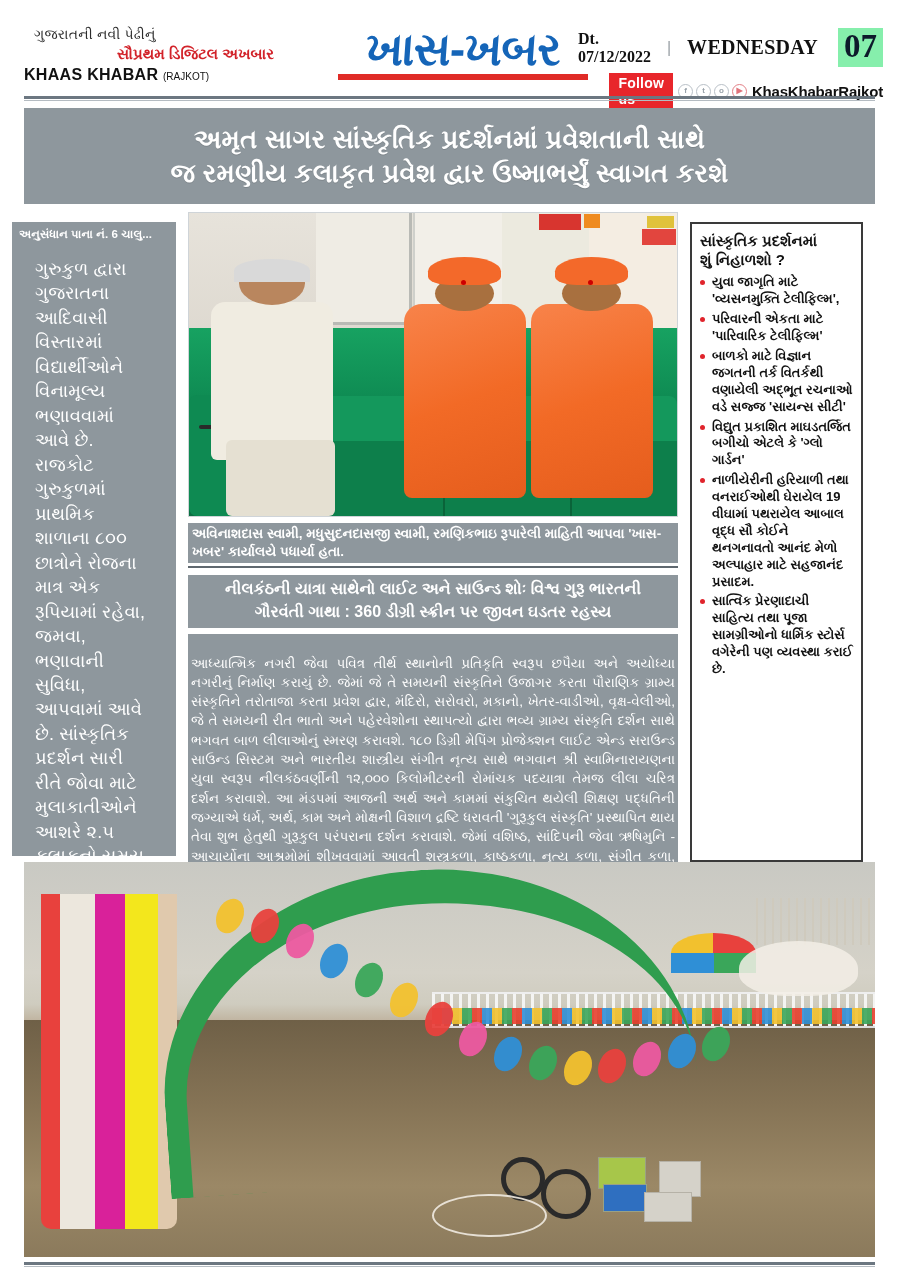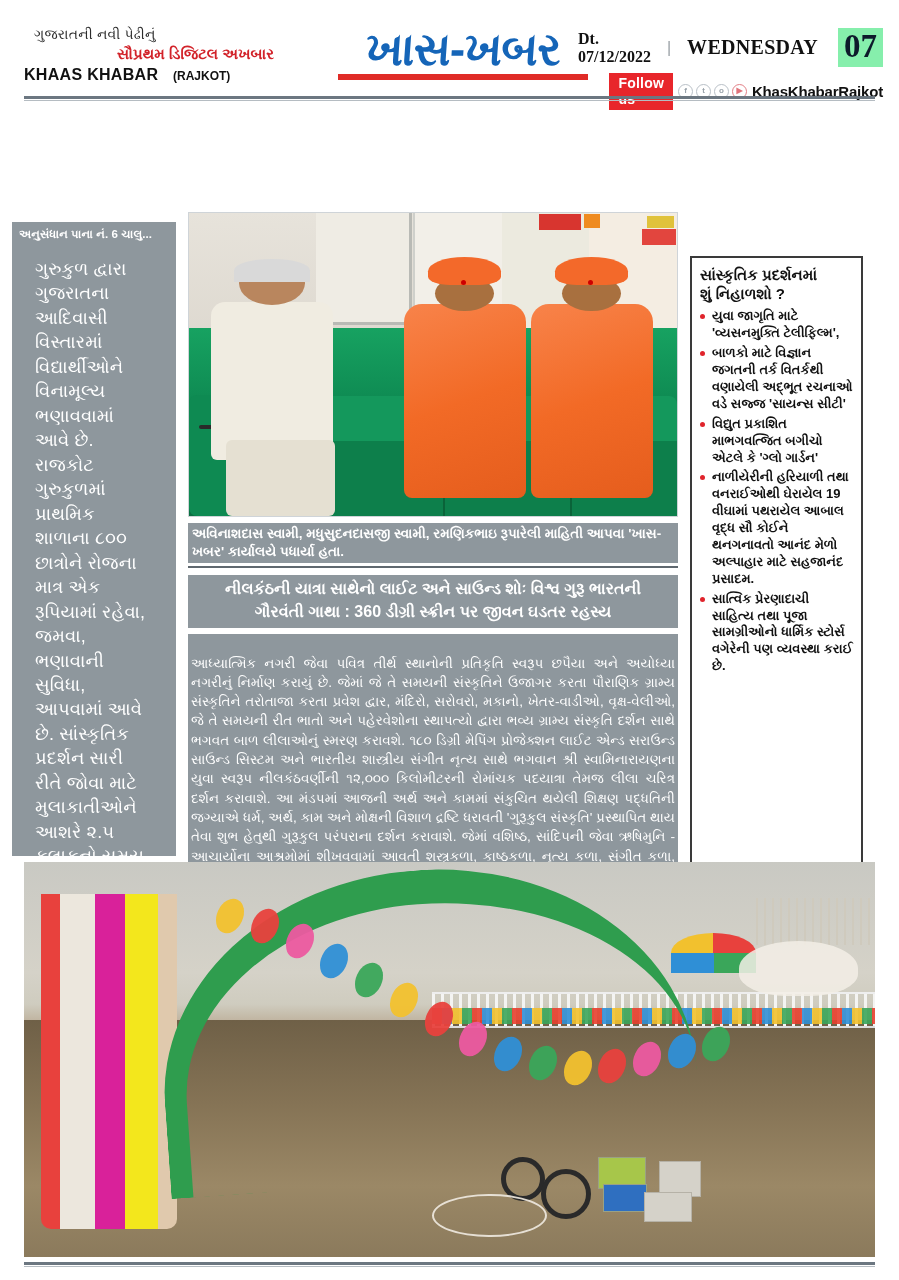--- a/index.html
+++ b/index.html
@@ -9,21 +9,21 @@
     overflow:hidden;position:relative;
   }
   .page{position:absolute;inset:0;background:#fff;}
 
   
   .masthead{position:absolute;left:0;top:0;width:899px;height:100px;}
   .mh-left{position:absolute;left:24px;top:26px;width:280px;text-align:left;}
   .mh-l1{font-size:14px;color:#2b2b2b;letter-spacing:.2px;margin-left:10px;}
   .mh-l2{font-size:15px;color:#d2232a;font-weight:bold;text-align:right;width:250px;margin-top:2px;}
   .mh-l3{margin-top:3px;font-size:16px;font-weight:bold;color:#111;letter-spacing:.3px;}
-  .mh-l3 .city{font-size:12px;font-weight:bold;letter-spacing:0;margin-left:10px;}
+  .mh-l3 .city{font-size:10px;font-weight:normal;letter-spacing:0;}
 
   .mh-logo{position:absolute;left:318px;top:26px;width:290px;text-align:center;}
   .mh-logo .word{
     font-size:46px;font-weight:bold;color:#1565b8;
     font-family:"Liberation Sans", sans-serif;
     letter-spacing:-1px;line-height:1;white-space:nowrap;
     transform:skewX(-4deg);
   }
   .mh-logo .ul{margin:2px auto 0;width:250px;height:6px;background:#e02b27;}
 
@@ -88,21 +88,21 @@
     font-size:16px;line-height:1.38;text-align:center;padding:3px 4px 5px;
   }
   .body-text{
     margin-top:6px;color:#ffffff;font-size:13.6px;line-height:1.42;
     text-align:justify;background:#8e979d;padding:20px 3px;
   }
 
   
   .col-right{
     position:absolute;left:678px;top:10px;width:173px;height:640px;
-    background:#ffffff;border:2px solid #3a3a3a;box-sizing:border-box;padding:7px 8px;margin-top:34px;
+    background:#ffffff;border:2px solid #3a3a3a;box-sizing:border-box;padding:7px 8px;
   }
   .sb-title{font-weight:bold;font-size:15px;color:#111;line-height:1.28;margin-bottom:5px;}
   .sb-list{list-style:none;margin:0;padding:0;}
   .sb-list li{
     position:relative;padding-left:12px;margin-bottom:3px;
     font-weight:bold;font-size:13px;line-height:1.3;color:#111;
   }
   .sb-list li:before{
     content:"";position:absolute;left:0;top:6px;width:5px;height:5px;
     border-radius:50%;background:#e0242c;
@@ -207,20 +207,24 @@
           <i class="p">▶</i>
         </span>
         <span class="mh-handle">KhasKhabarRajkot</span>
       </div>
     </div>
 
     <div class="mh-rule"></div>
     <div class="mh-rule2"></div>
   </div>
 
+  <div class="banner">
+    <div class="hl">અમૃત સાગર સાંસ્કૃતિક પ્રદર્શનમાં પ્રવેશતાની સાથે</div>
+    <div class="hl">જ રમણીય કલાકૃત પ્રવેશ દ્વાર ઉષ્માભર્યું સ્વાગત કરશે</div>
+  </div>
 
   <div class="cols">
 
     <div class="col-left">
       <div class="cont-note">અનુસંધાન પાના નં. 6 ચાલુ...</div>
       <p>ગુરુકુળ દ્વારા ગુજરાતના આદિવાસી વિસ્તારમાં વિદ્યાર્થીઓને વિનામૂલ્ય ભણાવવામાં આવે છે. રાજકોટ ગુરુકુળમાં પ્રાથમિક શાળાના ૮૦૦ છાત્રોને રોજના માત્ર એક રૂપિયામાં રહેવા, જમવા, ભણાવાની સુવિધા, આપવામાં આવે છે. સાંસ્કૃતિક પ્રદર્શન સારી રીતે જોવા માટે મુલાકાતીઓને આશરે ૨.૫ કલાકનો સમય ફાળવવો જરૂરી છે. પ્રદર્શનમાં આવતા લોકોને તા.૨૨ થી ૨૬ ડિસેમ્બર સુધી દરરોજ સવારે ૬ થી રાત્રે ૧૦ વાગ્યા સુધી યજ્ઞ દર્શન, જળાભિષેક, સત્સંગ કથા શ્રવણ વગેરેનો લાભ મળશે. સમગ્ર આયોજનને આચાર્યશ્રી રાકેશપ્રસાદદાસજી મહારાજના રૂડા આશીર્વાદ મળ્યા છે. આબાલ વૃદ્ધ સૌને ગમે તેવા પ્રદર્શનનો સહ પરિવારનો લાભ લેવા ગુરુવર્ય શ્રી દેવકૃષ્ણદાસજી સ્વામી અને મહંત સ્વામી શ્રી દેવપ્રસાદદાસજી સ્વામીએ ભાવભીનું આમંત્રણ પાઠવ્યુ છે.</p>
     </div>
 
     <div class="col-mid">
 
@@ -275,22 +279,23 @@
       <div class="body-text">આધ્યાત્મિક નગરી જેવા પવિત્ર તીર્થ સ્થાનોની પ્રતિકૃતિ સ્વરૂપ છપૈયા અને અયોધ્યા નગરીનું નિર્માણ કરાયું છે. જેમાં જે તે સમયની સંસ્કૃતિને ઉજાગર કરતા પૌરાણિક ગ્રામ્ય સંસ્કૃતિને તરોતાજા કરતા પ્રવેશ દ્વાર, મંદિરો, સરોવરો, મકાનો, ખેતર-વાડીઓ, વૃક્ષ-વેલીઓ, જે તે સમયની રીત ભાતો અને પહેરવેશોના સ્થાપત્યો દ્વારા ભવ્ય ગ્રામ્ય સંસ્કૃતિ દર્શન સાથે ભગવત બાળ લીલાઓનું સ્મરણ કરાવશે. ૧૮૦ ડિગ્રી મેપિંગ પ્રોજેક્શન લાઈટ એન્ડ સરાઉન્ડ સાઉન્ડ સિસ્ટમ અને ભારતીય શાસ્ત્રીય સંગીત નૃત્ય સાથે ભગવાન શ્રી સ્વામિનારાયણના યુવા સ્વરૂપ નીલકંઠવર્ણીની ૧૨,૦૦૦ કિલોમીટરની રોમાંચક પદયાત્રા તેમજ લીલા ચરિત્ર દર્શન કરાવાશે. આ મંડપમાં આજની અર્થ અને કામમાં સંકુચિત થયેલી શિક્ષણ પદ્ધતિની જગ્યાએ ધર્મ, અર્થ, કામ અને મોક્ષની વિશાળ દ્રષ્ટિ ધરાવતી 'ગુરૂકુલ સંસ્કૃતિ' પ્રસ્થાપિત થાય તેવા શુભ હેતુથી ગુરૂકુલ પરંપરાના દર્શન કરાવાશે. જેમાં વશિષ્ઠ, સાંદિપની જેવા ઋષિમુનિ - આચાર્યોના આશ્રમોમાં શીખવવામાં આવતી શસ્ત્રકળા, કાષ્ઠકળા, નૃત્ય કળા, સંગીત કળા, શિલ્પ કળા જેવી ૬૪ કળાઓના અદ્ભુત દર્શન કરાવાશે.</div>
     </div>
 
     <div class="col-right">
       <div class="sb-title">
         <div>સાંસ્કૃતિક પ્રદર્શનમાં</div>
         <div>શું નિહાળશો ?</div>
       </div>
       <ul class="sb-list">
         <li>યુવા જાગૃતિ માટે 'વ્યસનમુક્તિ ટેલીફિલ્મ',</li>
+        <li>પરિવારની એકતા માટે 'પારિવારિક ટેલીફિલ્મ'</li>
         <li>બાળકો માટે વિજ્ઞાન જગતની તર્ક વિતર્કથી વણાયેલી અદ્ભૂત રચનાઓ વડે સજ્જ 'સાયન્સ સીટી'</li>
-        <li>વિદ્યુત પ્રકાશિત માભગવત્જિત બગીચો એટલે કે 'ગ્લો ગાર્ડન'</li>
+        <li>વિદ્યુત પ્રકાશિત માઘડતર્જિત બગીચો એટલે કે 'ગ્લો ગાર્ડન'</li>
         <li>નાળીયેરીની હરિયાળી તથા વનરાઈઓથી ઘેરાયેલ 19 વીઘામાં પથરાયેલ આબાલ વૃદ્ધ સૌ કોઈને થનગનાવતો આનંદ મેળો  અલ્પાહાર માટે સહજાનંદ પ્રસાદમ.</li>
         <li>સાત્વિક પ્રેરણાદાચી સાહિત્ય તથા પૂજા સામગ્રીઓનો ધાર્મિક સ્ટોર્સ વગેરેની પણ વ્યવસ્થા કરાઈ છે.</li>
       </ul>
     </div>
   </div>
 
   <div class="photo2">
     <div class="p2-sky"></div>
     <div class="p2-ground"></div>
     <div class="p2-shed"></div>

